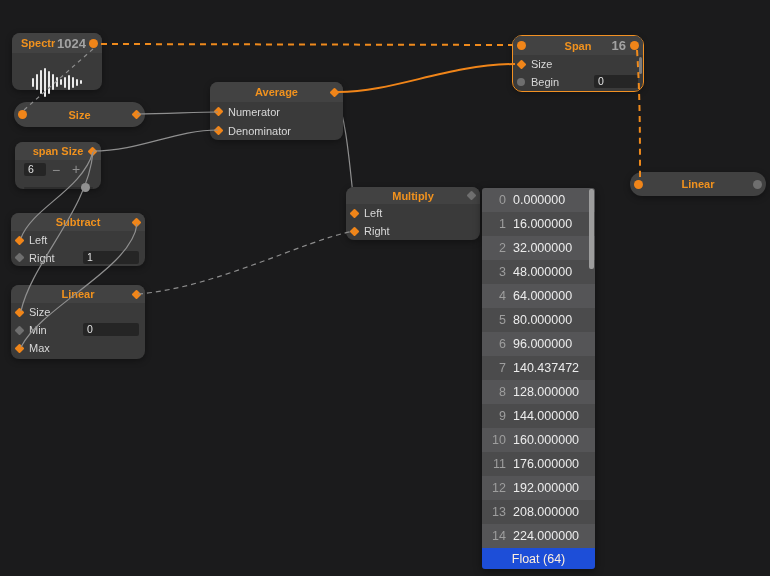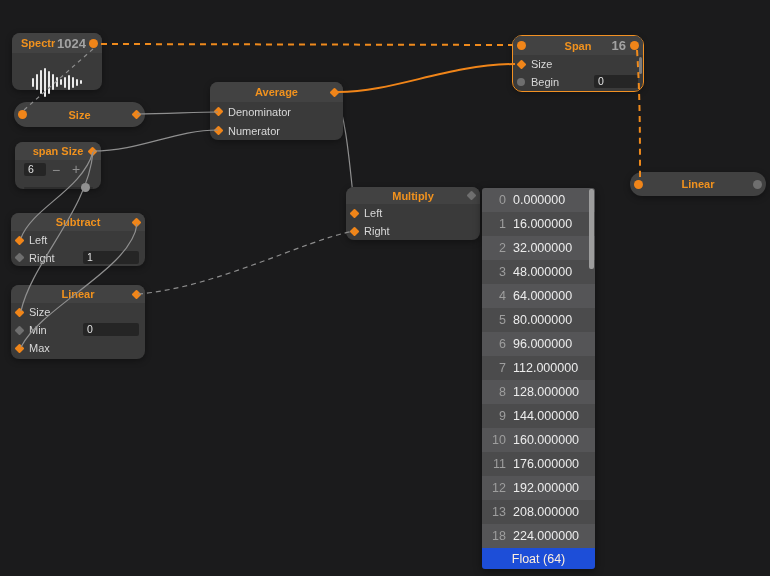--- a/index.html
+++ b/index.html
@@ -144,25 +144,25 @@
     </div>
   </div>
 
   <div class="node" style="left:210px;top:82px;width:133px;height:58px;">
     <div class="node-header">
       <span class="node-title">Average</span>
       <span class="pin pin-d pin-out"></span>
     </div>
     <div class="prow" style="height:19px;">
       <span class="pin pin-d pin-row"></span>
+      <span>Numerator</span>
+    </div>
+    <div class="prow" style="height:19px;">
+      <span class="pin pin-d pin-row"></span>
       <span>Denominator</span>
-    </div>
-    <div class="prow" style="height:19px;">
-      <span class="pin pin-d pin-row"></span>
-      <span>Numerator</span>
     </div>
   </div>
 
   <div class="node" style="left:346px;top:187px;width:134px;height:53px;">
     <div class="node-header" style="height:17px;">
       <span class="node-title">Multiply</span>
       <span class="pin pin-d pin-gray pin-out"></span>
     </div>
     <div class="prow">
       <span class="pin pin-d pin-row"></span>
@@ -246,21 +246,21 @@
     <div class="lrow">
         <span class="idx">5</span>
         <span class="val">80.000000</span>
       </div>
     <div class="lrow">
         <span class="idx">6</span>
         <span class="val">96.000000</span>
       </div>
     <div class="lrow">
         <span class="idx">7</span>
-        <span class="val">112.000000</span>
+        <span class="val">140.437472</span>
       </div>
     <div class="lrow">
         <span class="idx">8</span>
         <span class="val">128.000000</span>
       </div>
     <div class="lrow">
         <span class="idx">9</span>
         <span class="val">144.000000</span>
       </div>
     <div class="lrow">
@@ -273,20 +273,20 @@
       </div>
     <div class="lrow">
         <span class="idx">12</span>
         <span class="val">192.000000</span>
       </div>
     <div class="lrow">
         <span class="idx">13</span>
         <span class="val">208.000000</span>
       </div>
     <div class="lrow">
-        <span class="idx">18</span>
+        <span class="idx">14</span>
         <span class="val">224.000000</span>
       </div>
     <div class="lfoot">Float (64)</div>
     <div class="list-scroll"></div>
   </div>
 
 </div>
 
 </body></html>

